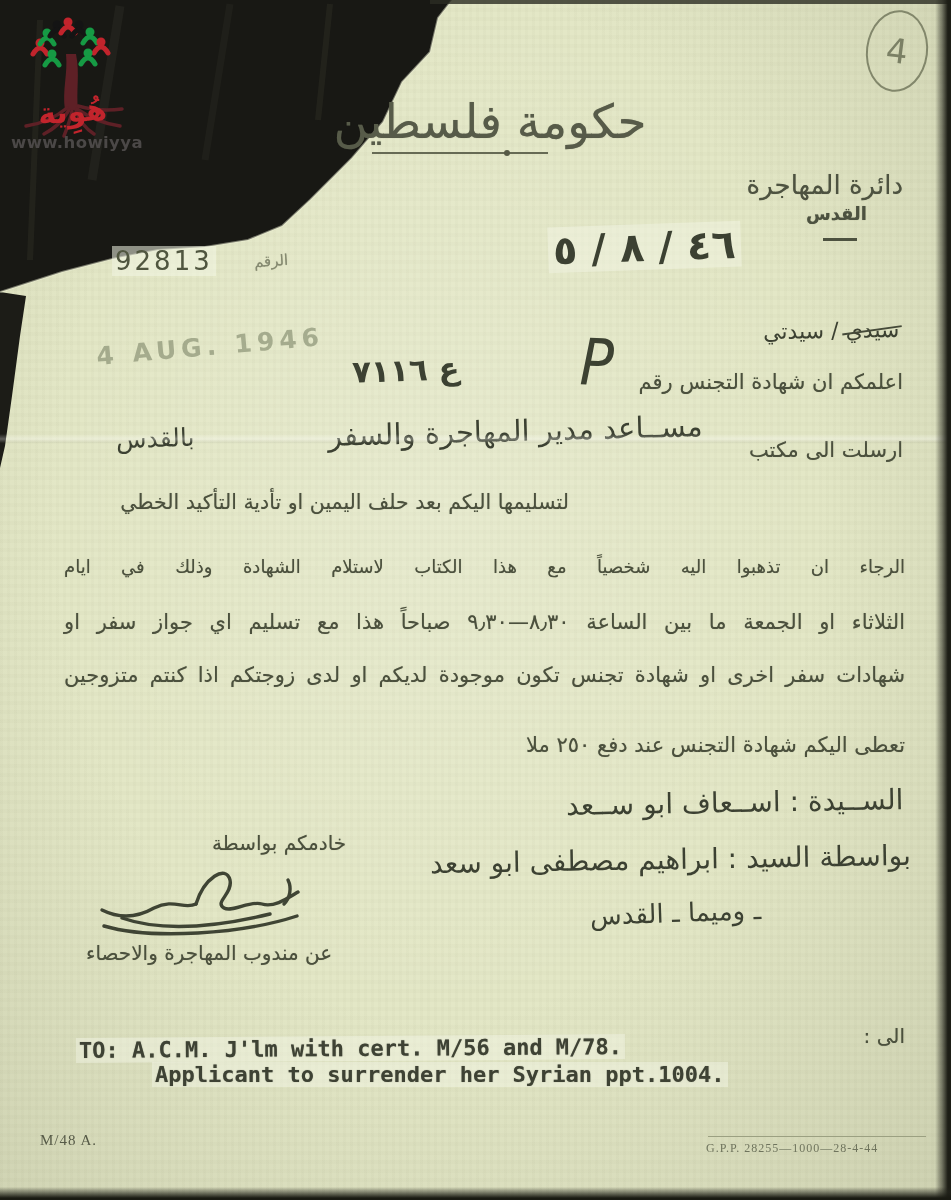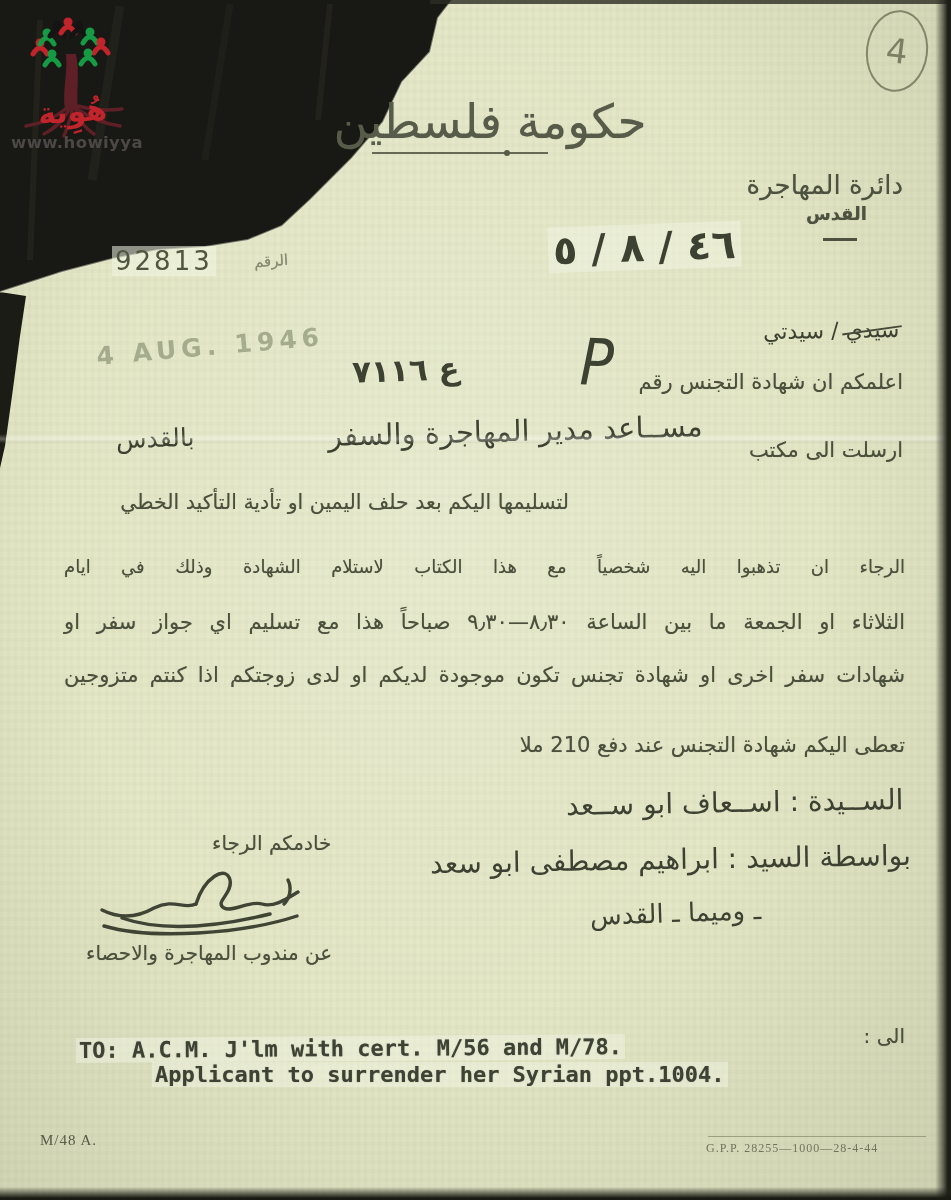--- a/index.html
+++ b/index.html
@@ -119,27 +119,27 @@
   <div class="abs printed rtl nowrap" style="right:48px;top:438px;font-size:21px;">ارسلت الى مكتب</div>
   <div class="abs hand rtl nowrap" style="left:328px;top:414px;font-size:29px;font-weight:500;letter-spacing:1px;transform:rotate(-1.5deg);">مســاعد مدير المهاجرة والسفر</div>
   <div class="abs hand rtl nowrap" style="left:116px;top:424px;font-size:25px;font-weight:500;transform:rotate(-2deg);">بالقدس</div>
 
   <div class="abs printed rtl nowrap" style="left:64px;top:490px;width:505px;font-size:20.5px;text-align:right;">لتسليمها اليكم بعد حلف اليمين او تأدية التأكيد الخطي</div>
 
   <div class="abs printed rtl justline" style="left:64px;right:46px;top:556px;font-size:18px;">الرجاء ان تذهبوا اليه شخصياً مع هذا الكتاب لاستلام الشهادة وذلك في ايام</div>
   <div class="abs printed rtl justline" style="left:64px;right:46px;top:610px;font-size:21px;">الثلاثاء او الجمعة ما بين الساعة ٨٫٣٠—٩٫٣٠ صباحاً هذا مع تسليم اي جواز سفر او</div>
   <div class="abs printed rtl justline" style="left:64px;right:46px;top:663px;font-size:21px;">شهادات سفر اخرى او شهادة تجنس تكون موجودة لديكم او لدى زوجتكم اذا كنتم متزوجين</div>
 
-  <div class="abs printed rtl nowrap" style="right:46px;top:733px;font-size:21px;">تعطى اليكم شهادة التجنس عند دفع 210 ملا</div>
+  <div class="abs printed rtl nowrap" style="right:46px;top:733px;font-size:21px;">تعطى اليكم شهادة التجنس عند دفع ٢٥٠ ملا</div>
 
   <div class="abs hand rtl nowrap" style="right:48px;top:786px;font-size:28px;font-weight:500;letter-spacing:1px;transform:rotate(-1deg);">الســيدة : اســعاف ابو ســعد</div>
   <div class="abs hand rtl nowrap" style="right:40px;top:843px;font-size:28px;font-weight:500;transform:rotate(-1deg);">بواسطة السيد : ابراهيم مصطفى ابو سعد</div>
   <div class="abs hand rtl nowrap" style="right:190px;top:898px;font-size:26px;font-weight:500;transform:rotate(-2deg);">ـ وميما ـ   القدس</div>
 
-  <div class="abs printed rtl nowrap" style="left:212px;top:831px;font-size:20px;">خادمكم الرجاء</div>
+  <div class="abs printed rtl nowrap" style="left:212px;top:831px;font-size:20px;">خادمكم بواسطة</div>
   <svg class="abs" style="left:92px;top:858px" width="250" height="82" viewBox="0 0 250 82">
     <g stroke="#3f4434" stroke-width="3.4" stroke-linecap="round" fill="none">
       <path d="M10,52 C30,62 48,58 62,50 C82,40 92,52 104,46"></path>
       <path d="M104,46 C112,20 134,6 138,22 C141,36 122,44 132,50 C140,55 158,42 170,46 C182,50 196,40 206,34"></path>
       <path d="M30,60 C70,74 120,70 178,56"></path>
       <path d="M12,68 C60,82 150,76 205,58"></path>
       <path d="M196,22 C200,30 198,40 192,46"></path>
     </g>
   </svg>
   <div class="abs printed rtl nowrap" style="left:86px;top:941px;font-size:20px;">عن مندوب المهاجرة والاحصاء</div>

